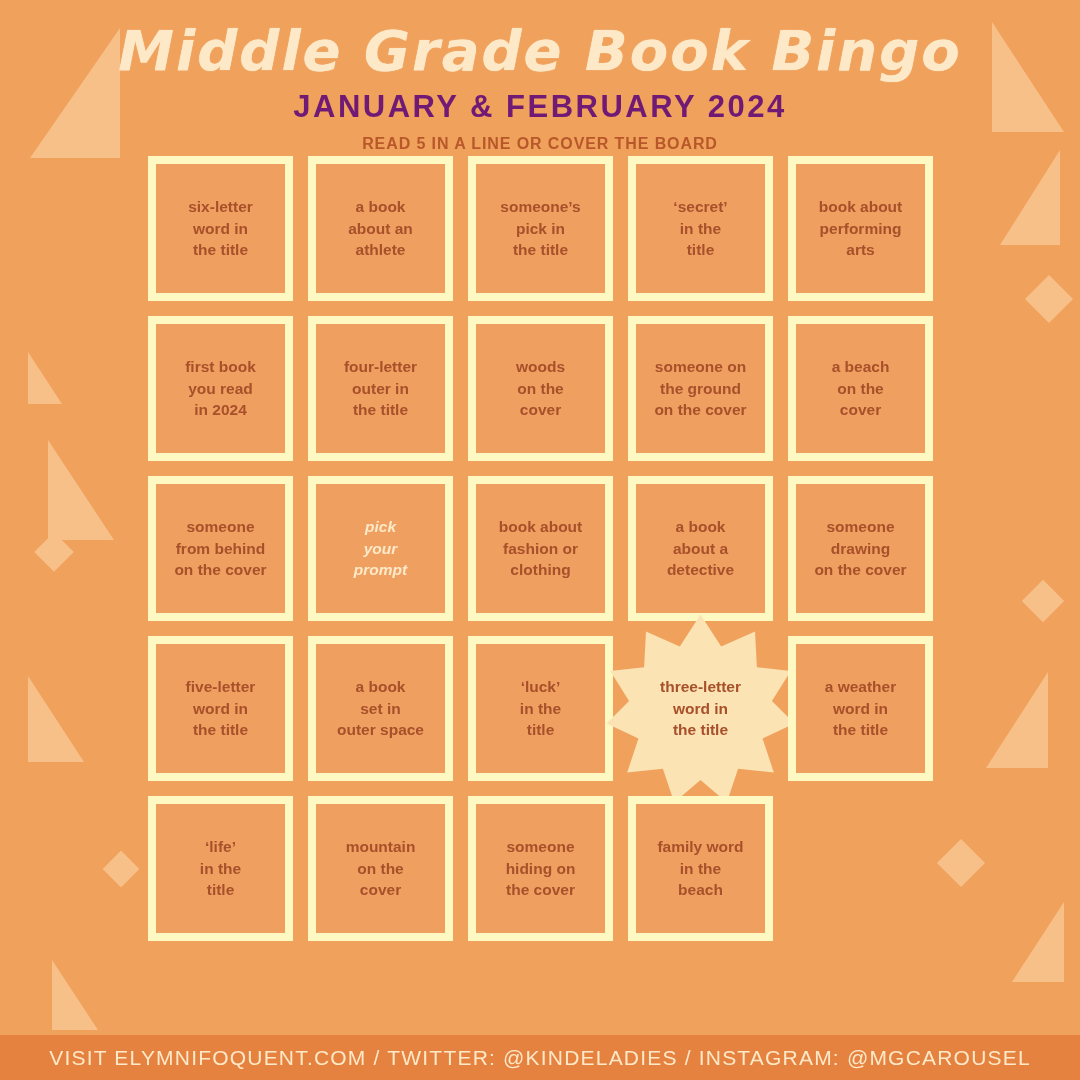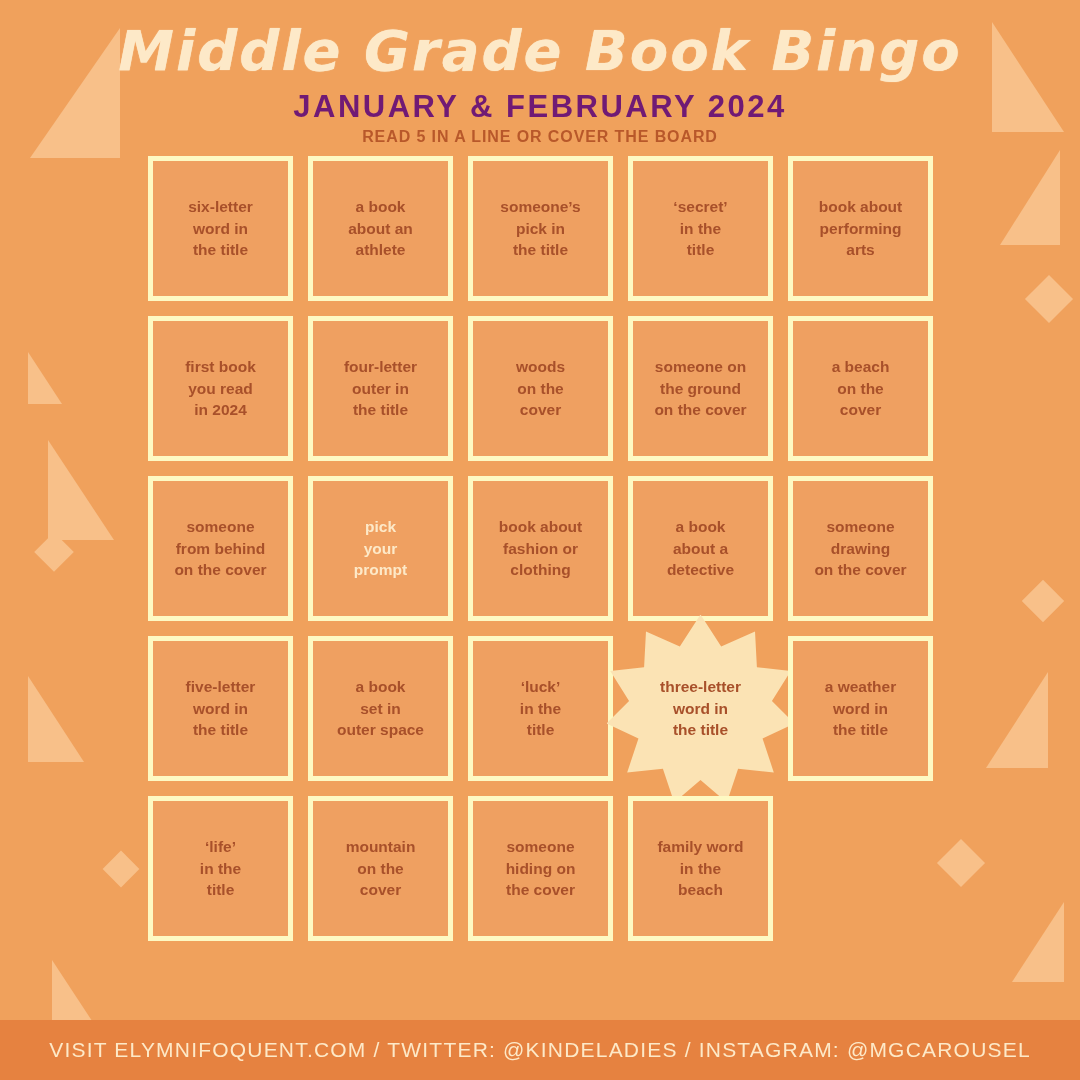--- a/index.html
+++ b/index.html
@@ -33,56 +33,56 @@
     text-shadow: 0 0 1px #FDE9C8;
   }
   .subtitle {
     margin-top: 8px;
     font-size: 31px;
     font-weight: bold;
     letter-spacing: 2.5px;
     color: #701a75;
   }
   .tagline {
-    margin-top: 3px;
+    margin-top: 10px;
     font-size: 16px;
     font-weight: bold;
     letter-spacing: 0.9px;
     color: #B8582A;
   }
 
   
   .grid {
     position: absolute;
     left: 148px;
     top: 156px;
     width: 786px;
     display: grid;
     grid-template-columns: repeat(5, 145px);
     grid-template-rows: repeat(5, 145px);
     gap: 15px;
   }
   .cell {
     position: relative;
-    border: 5px solid #fef9c3;
+    border: 8px solid #fef9c3;
     background: #EFA061;
     display: flex;
     align-items: center;
     justify-content: center;
     text-align: center;
     padding: 6px;
   }
   .cell-text {
     font-size: 15.5px;
     font-weight: bold;
     line-height: 1.4;
     color: #A8502A;
     white-space: pre-line;
   }
-  .cell.free .cell-text { color: #FDE9C8; }
+  .cell.free .cell-text { color: #FDE9C8; font-style: italic; }
 
   
   .cell.star { border-color: transparent; background: transparent; }
   .star-burst {
     position: absolute;
     left: 50%; top: 50%;
     width: 188px; height: 188px;
     margin-left: -94px; margin-top: -94px;
     background: #FBE3B4;
     clip-path: polygon(
@@ -109,21 +109,21 @@
   .hashtag {
     margin-top: 8px;
     font-size: 37px;
     font-weight: bold;
     letter-spacing: 2px;
     color: #FDE9C8;
   }
   .bottombar {
     position: absolute;
     left: 0; right: 0; bottom: 0;
-    height: 60px;
+    height: 45px;
     background: #E68240;
     display: flex;
     align-items: center;
     justify-content: center;
   }
   .bottombar-text {
     font-size: 21px;
     letter-spacing: 1.2px;
     color: #FDE9C8;
   }

